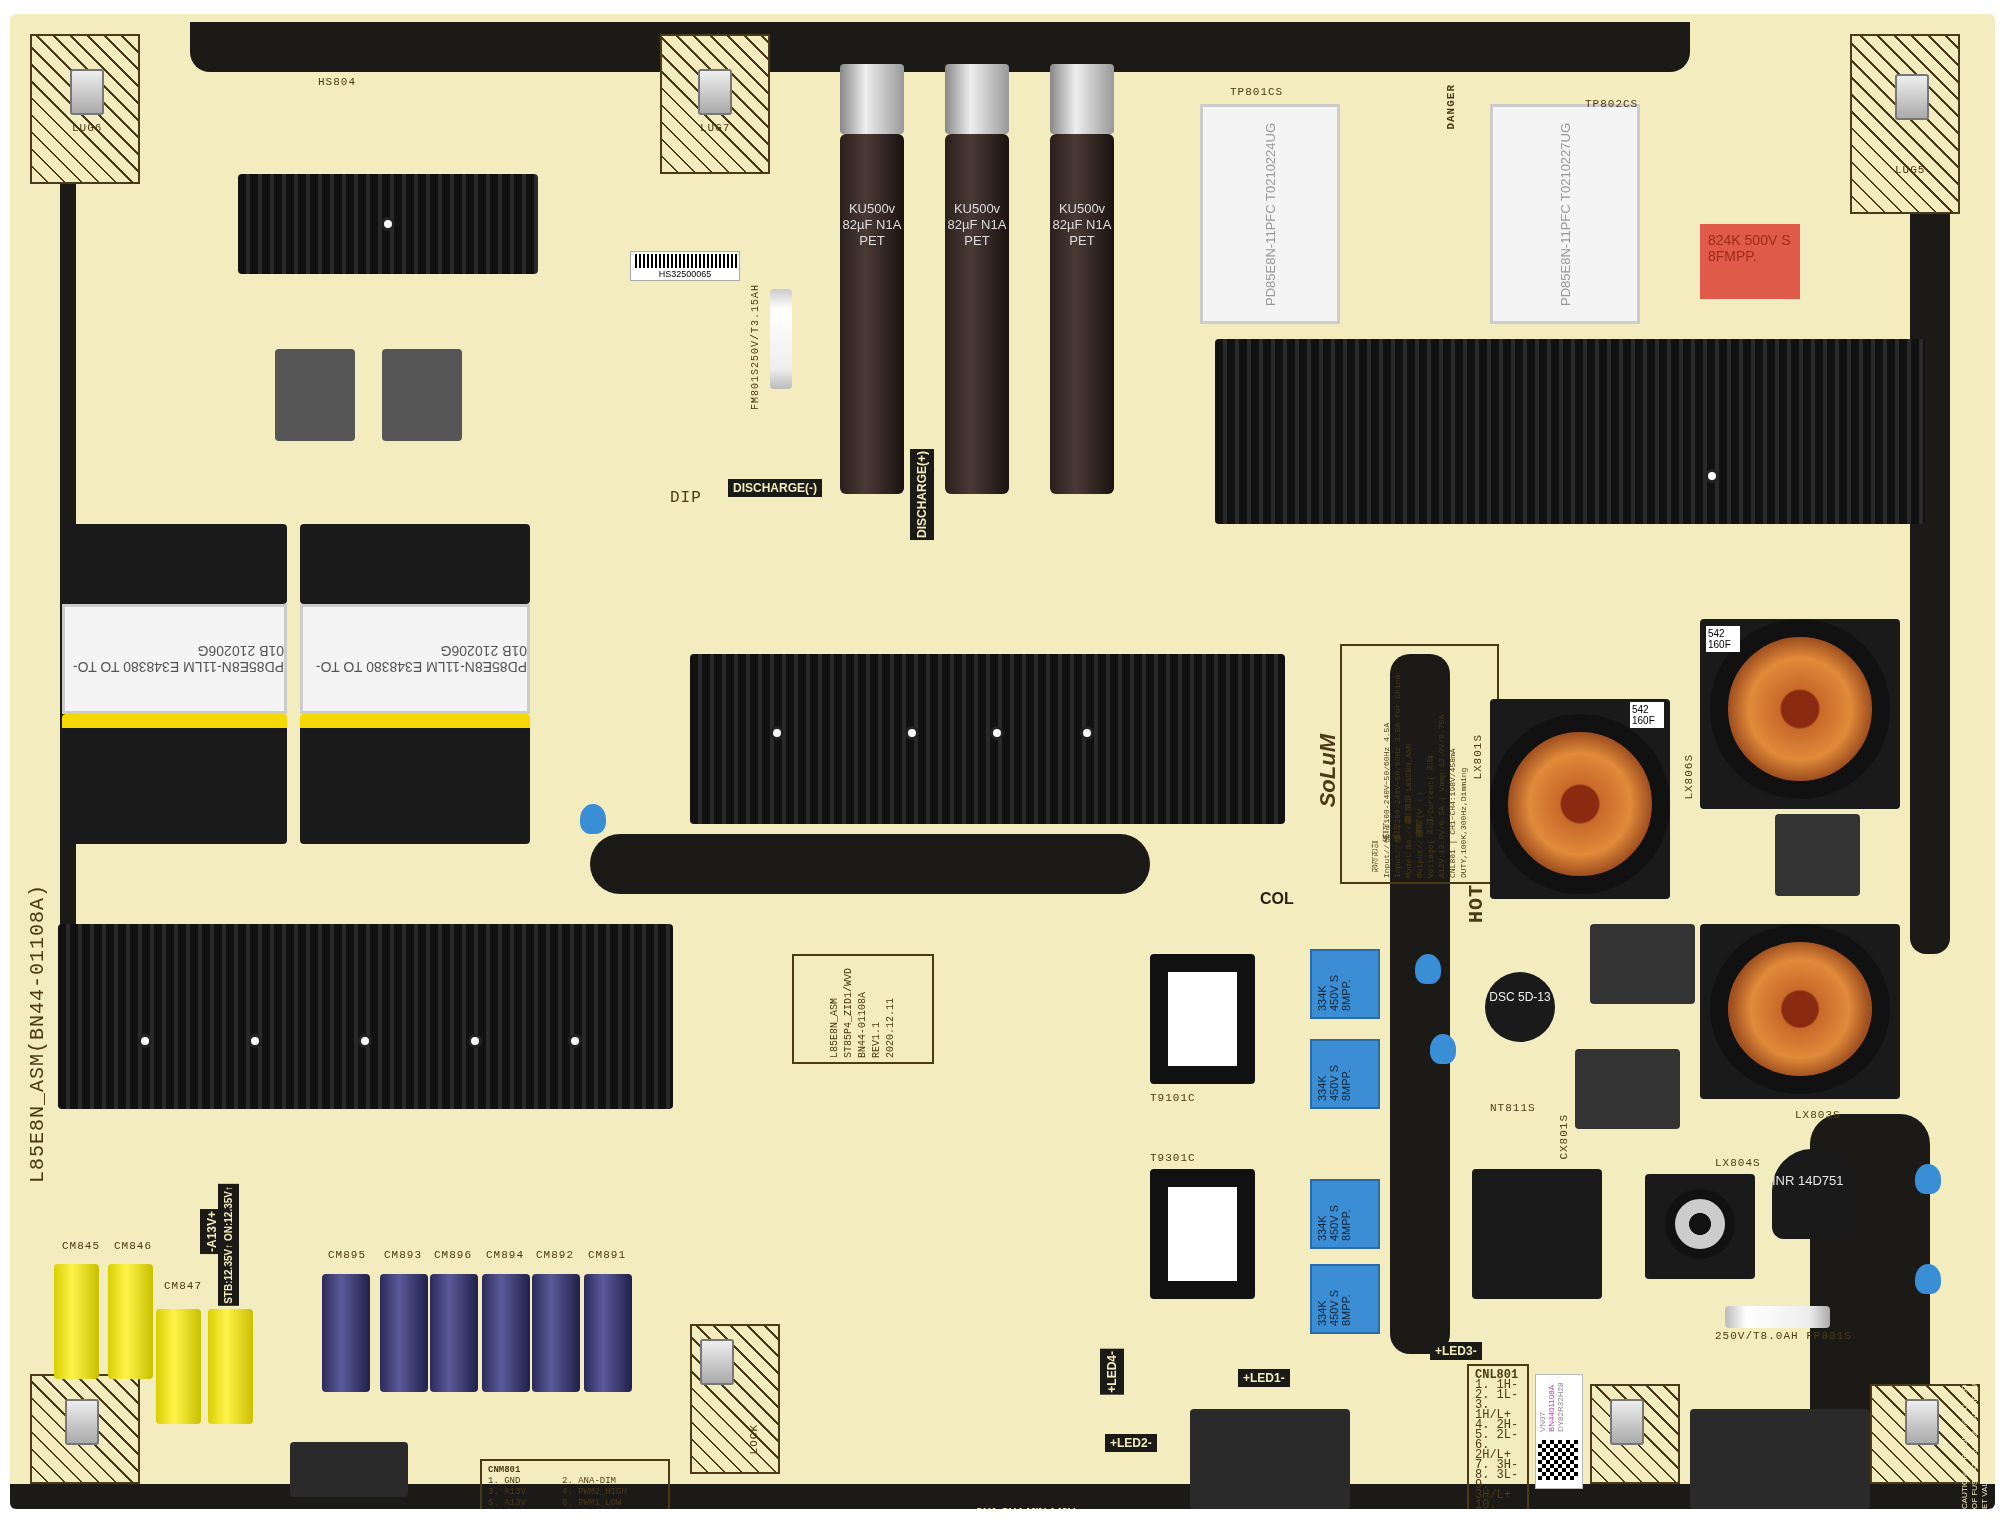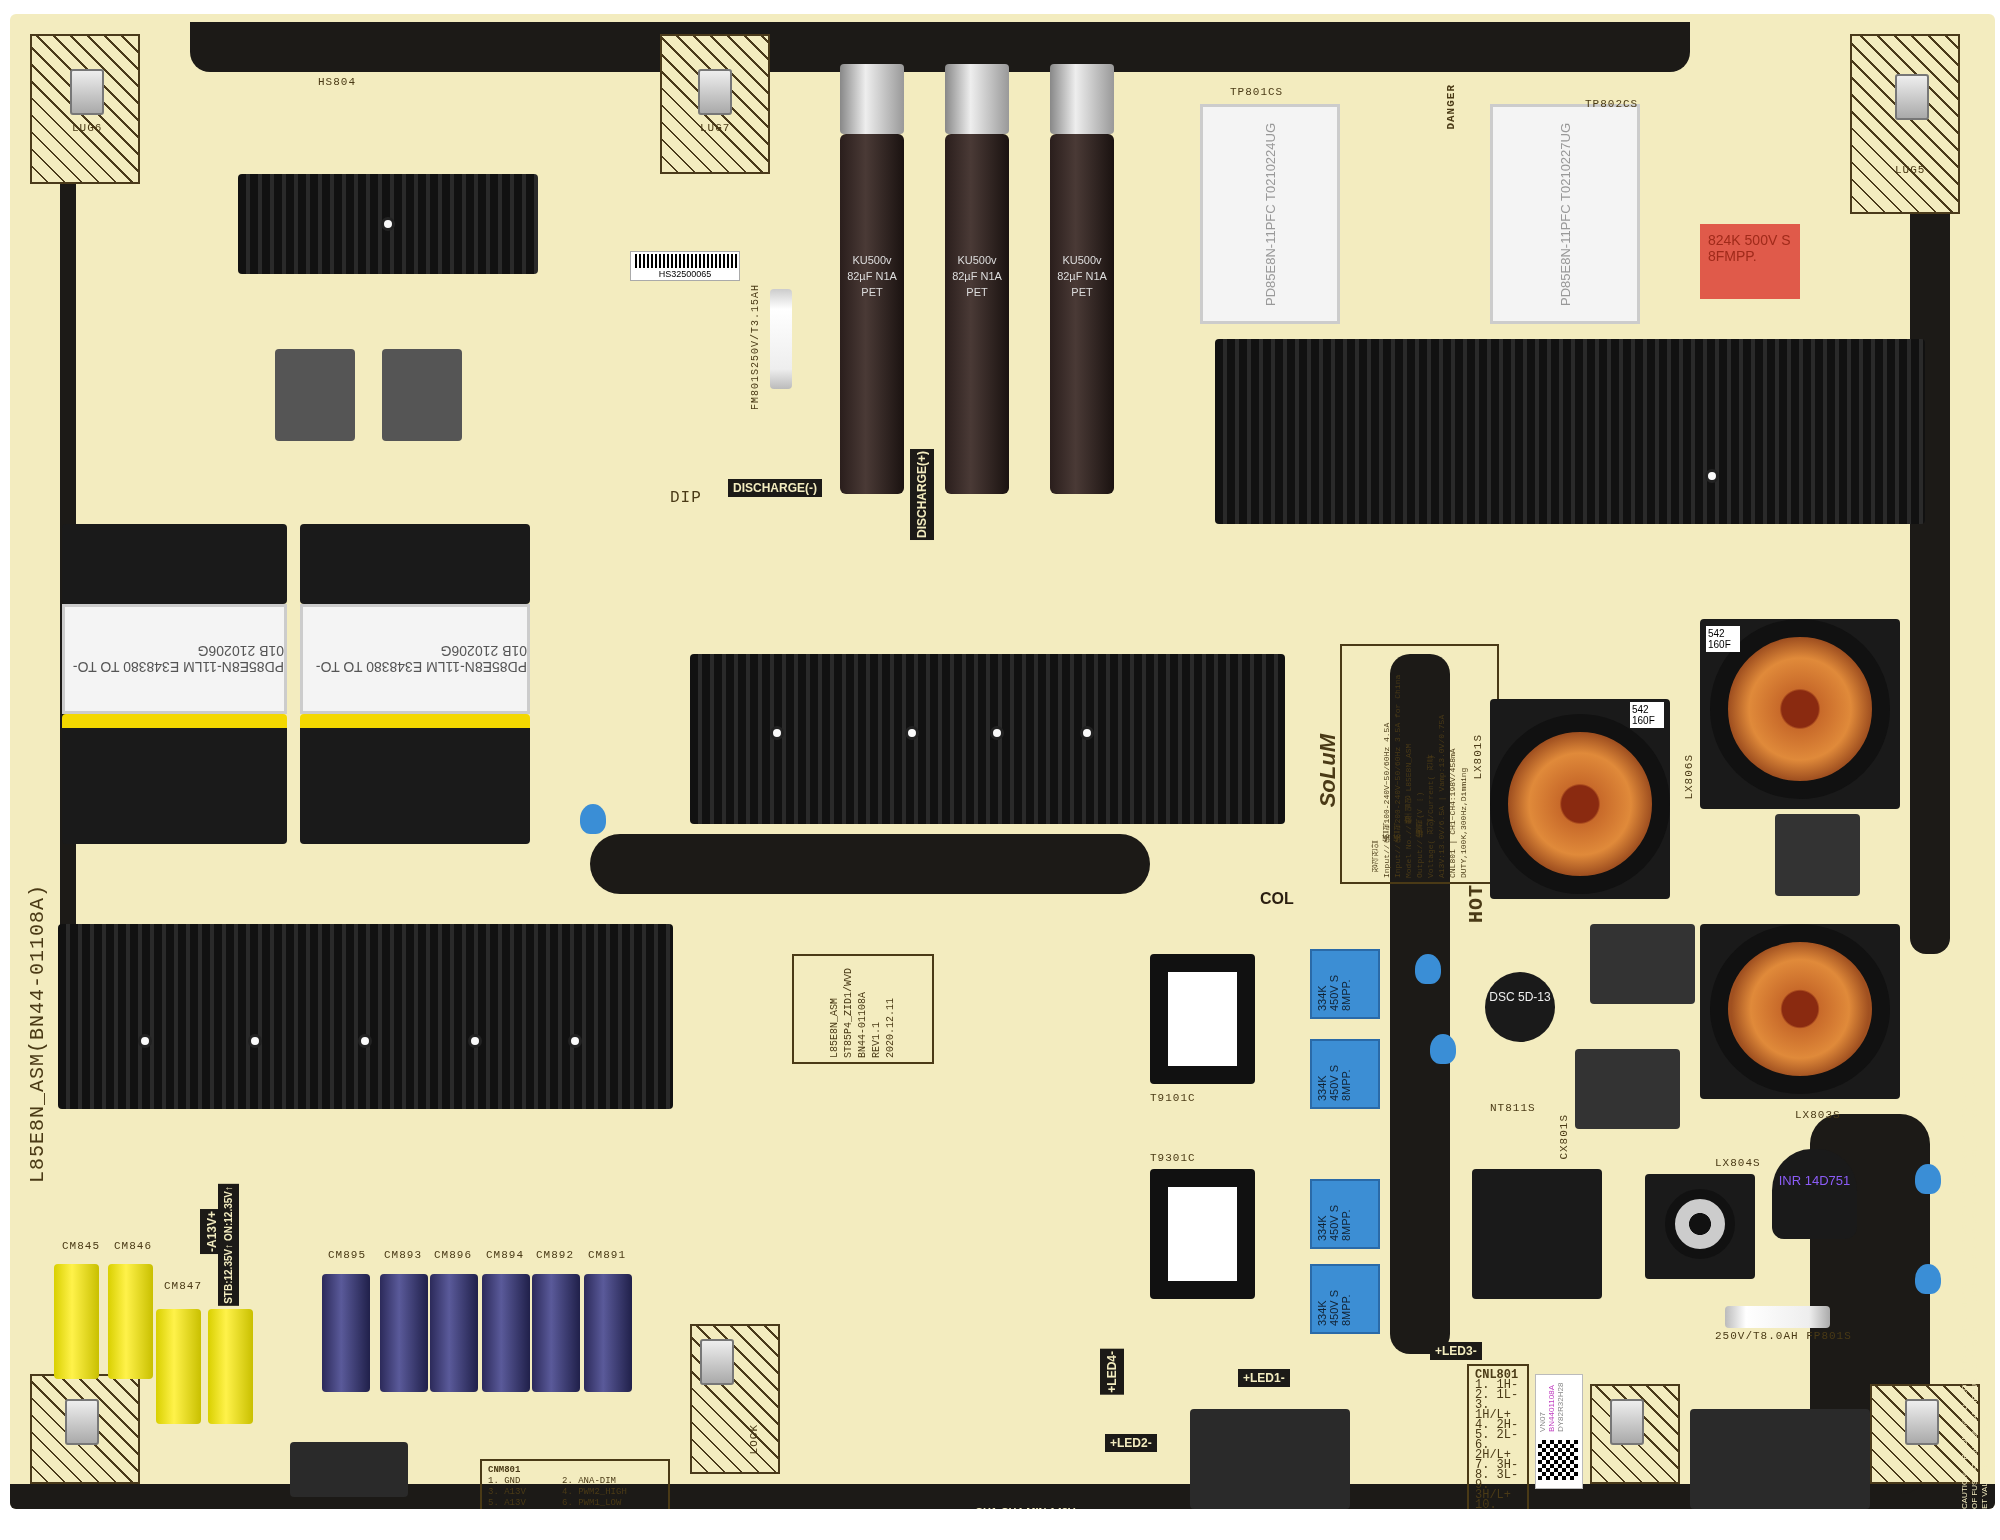--- a/index.html
+++ b/index.html
@@ -4,21 +4,21 @@
 <style>
 *{box-sizing:border-box;margin:0;padding:0}
 body{width:2000px;height:1540px;background:#fff;position:relative;overflow:hidden;font-family:"Liberation Sans",sans-serif}
 .abs{position:absolute}
 .board{left:10px;top:14px;width:1985px;height:1495px;background:#f3ecbf;border-radius:6px;overflow:hidden}
 .trace{background:#1c1a17}
 .hatch{background:repeating-linear-gradient(45deg,#f3ecbf 0 10px,#4a3a1a 10px 12px);border:2px solid #4a3a1a}
 .sink{background:repeating-linear-gradient(90deg,#111 0 8px,#2a2a2a 8px 12px);border-radius:4px}
 .screw{width:14px;height:14px;border-radius:50%;background:#fafafa;border:3px solid #222}
 .lbl{font-family:"Liberation Mono",monospace;font-size:11px;color:#4a3a16;letter-spacing:1px;white-space:nowrap}
-.cap-big{width:64px;height:360px;background:linear-gradient(90deg,#2a1e1c,#4a3a36 40%,#1a1210);border-radius:6px;color:#ddd;font-size:11px;text-align:center;padding-top:118px;line-height:16px}
+.cap-big{width:64px;height:360px;background:linear-gradient(90deg,#2a1e1c,#4a3a36 40%,#1a1210);border-radius:6px;color:#ddd;font-size:13px;text-align:center;padding-top:67px;line-height:16px}
 .cap-top{position:absolute;top:-70px;left:0;width:64px;height:70px;background:linear-gradient(90deg,#888,#eee 40%,#999);border-radius:4px}
 .xfmr{background:#f4f4f4;border:3px solid #ccc;color:#999;font-size:13px;display:flex;align-items:center;justify-content:center}
 .toroid{border-radius:50%;background:radial-gradient(circle,#8a2a10 0 18%,#c86a2a 20%,#e08a3a 50%,#a05020 70%);border:18px solid #111}
 .ycap{width:26px;height:30px;border-radius:50% 50% 40% 40%;background:#3a8ed6}
 .bluebox{background:#3c8ed4;color:#123;font-size:11px;border:2px solid #2a6aa8;padding:6px 4px}
 .ecap-y{background:linear-gradient(90deg,#d9d000,#fff24a 40%,#c9c000);border-radius:4px}
 .ecap-p{background:linear-gradient(90deg,#2c2a5a,#5a5a9a 40%,#20204a);border-radius:4px}
 .blackbox{background:#1a1a1a;border-radius:4px}
 .textbox{border:2px solid #4a3a16;padding:4px 6px;font-family:"Liberation Mono",monospace;font-size:10px;color:#4a3a16;line-height:14px;white-space:pre}
 .blabel{background:#1c1a17;color:#f3ecbf;font-weight:bold;font-size:12px;padding:2px 5px}
@@ -140,21 +140,21 @@
 
   <div class="abs lbl vert" style="left:1455px;top:870px;font-size:20px;font-weight:bold">HOT</div>
 
   <div class="abs blackbox" style="left:1580px;top:910px;width:105px;height:80px;background:#333"></div>
   <div class="abs blackbox" style="left:1565px;top:1035px;width:105px;height:80px;background:#333"></div>
   <div class="abs lbl vert" style="left:1548px;top:1100px">CX801S</div>
 
   <div class="abs" style="left:1475px;top:958px;width:70px;height:70px;border-radius:50%;background:#1a1a1a;color:#eee;font-size:12px;text-align:center;padding-top:18px;line-height:14px"><span>DSC 5D-13</span></div>
   <div class="abs lbl" style="left:1480px;top:1088px">NT811S</div>
 
-  <div class="abs" style="left:1762px;top:1135px;width:85px;height:90px;border-radius:46% 46% 12px 12px;background:#1a1a1a;color:#8b5cf6;font-size:13px;text-align:center;padding-top:24px;line-height:16px"><span>INR 14D751</span></div>
+  <div class="abs" style="left:1762px;top:1135px;width:85px;height:90px;border-radius:46% 46% 12px 12px;background:#1a1a1a;color:#e5e5e5;font-size:13px;padding-top:24px;line-height:16px"><span>INR 14D751</span></div>
 
   <div class="abs blackbox" style="left:1635px;top:1160px;width:110px;height:105px"></div>
   <div class="abs toroid" style="left:1655px;top:1175px;width:70px;height:70px;border-width:10px;background:radial-gradient(circle,#111 0 30%,#ccc 32%)"></div>
   <div class="abs lbl" style="left:1705px;top:1143px">LX804S</div>
 
   <div class="abs" style="left:1715px;top:1292px;width:105px;height:22px;background:linear-gradient(90deg,#bbb,#fff 20%,#eee 80%,#aaa);border-radius:4px"></div>
   <div class="abs lbl" style="left:1705px;top:1316px">250V/T8.0AH FP801S</div>
 
   <div class="abs ycap" style="left:1905px;top:1150px"></div>
   <div class="abs ycap" style="left:1905px;top:1250px"></div>

